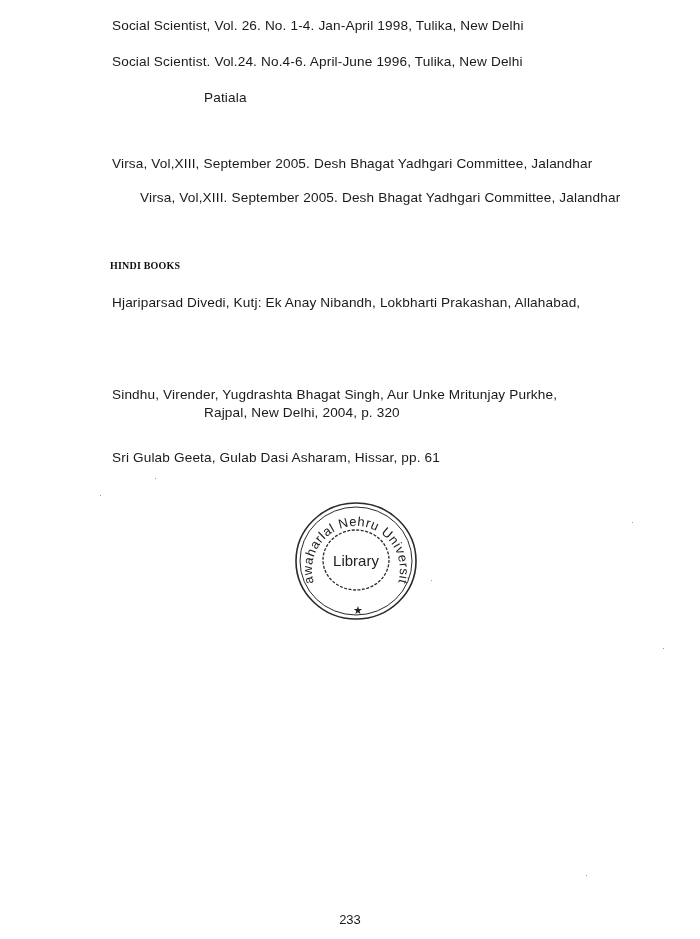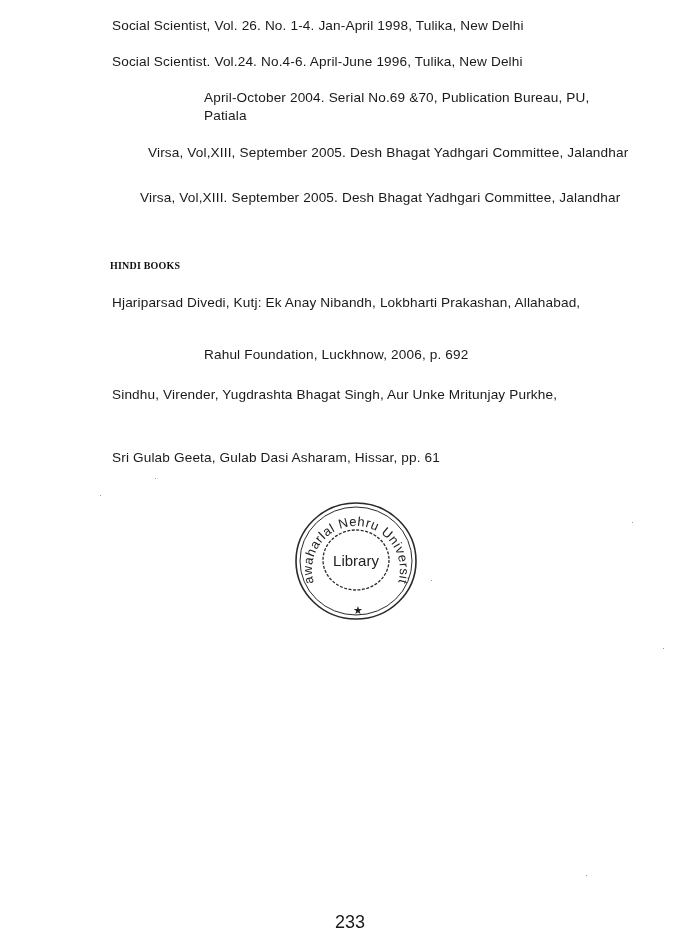--- a/index.html
+++ b/index.html
@@ -41,63 +41,62 @@
       top: 497px;
       width: 140px;
       height: 130px;
     }
     .page-number {
       position: absolute;
       left: 0;
       width: 700px;
       top: 912px;
       text-align: center;
-      font-size: 18px;
+      font-size: 13px;
       color: #1a1a1a;
     }
     .speck { position: absolute; width: 1px; height: 1px; background: #999; }
   </style>
 </head>
 <body>
 
 <div class="page">
 
   <div class="entry" style="top:17px;">
     <span class="line">Social Scientist, Vol. 26. No. 1-4. Jan-April 1998, Tulika, New Delhi</span>
   </div>
 
   <div class="entry" style="top:53px;">
     <span class="line">Social Scientist. Vol.24. No.4-6. April-June 1996, Tulika, New Delhi</span>
   </div>
 
   <div class="entry" style="top:89px;">
-    <span class="line cont">April-October 2004. Serial No.69 &amp;70, Publication Bureau, PU,</span>
     <span class="line cont">Patiala</span>
   </div>
 
-  <div class="entry" style="top:144px;margin-left:36px;">
+  <div class="entry" style="top:155px;">
     <span class="line">Virsa, Vol,XIII, September 2005. Desh Bhagat Yadhgari Committee, Jalandhar</span>
   </div>
 
   <div class="entry" style="top:189px;margin-left:28px;">
     <span class="line">Virsa, Vol,XIII. September 2005. Desh Bhagat Yadhgari Committee, Jalandhar</span>
   </div>
 
   <div class="heading">HINDI BOOKS</div>
 
   <div class="entry" style="top:294px;">
     <span class="line">Hjariparsad Divedi, Kutj: Ek Anay Nibandh, Lokbharti Prakashan, Allahabad,</span>
   </div>
 
   <div class="entry" style="top:346px;">
-    <span class="line cont">Rahul Foundation, Luckhnow, 2006, p. 692</span>
   </div>
 
   <div class="entry" style="top:386px;">
     <span class="line">Sindhu, Virender, Yugdrashta Bhagat Singh, Aur Unke Mritunjay Purkhe,</span>
+    <span class="line cont">Rajpal, New Delhi, 2004, p. 320</span>
   </div>
 
   <div class="entry" style="top:449px;">
     <span class="line">Sri Gulab Geeta, Gulab Dasi Asharam, Hissar, pp. 61</span>
   </div>
 
   <div class="stamp">
     <svg width="140" height="130" viewBox="0 0 140 130">
       <defs>
         <path id="stampArc" d="M 28 86 A 44 44 0 1 1 112 86" fill="none"></path>

